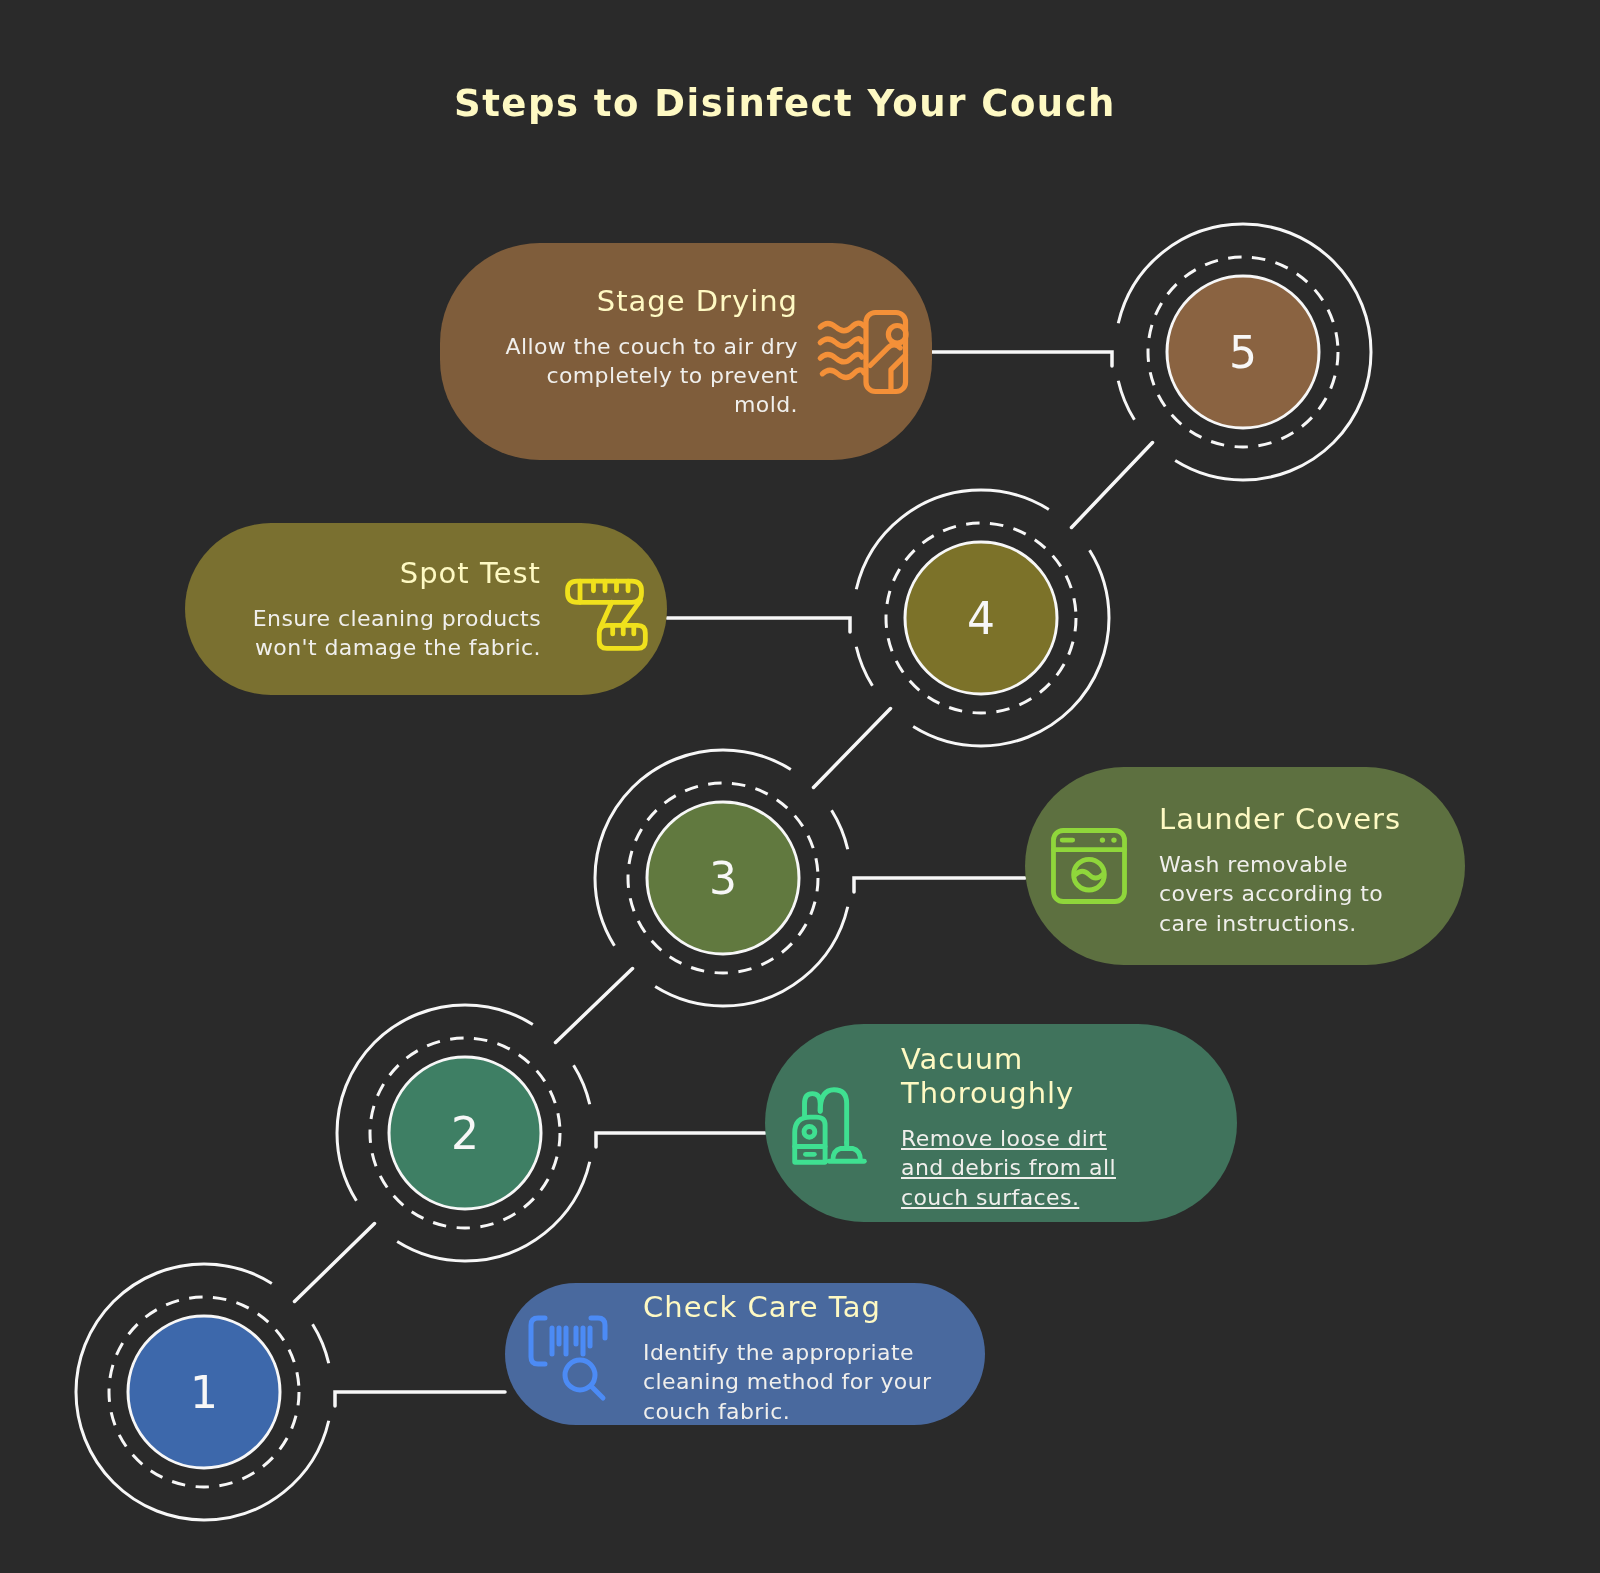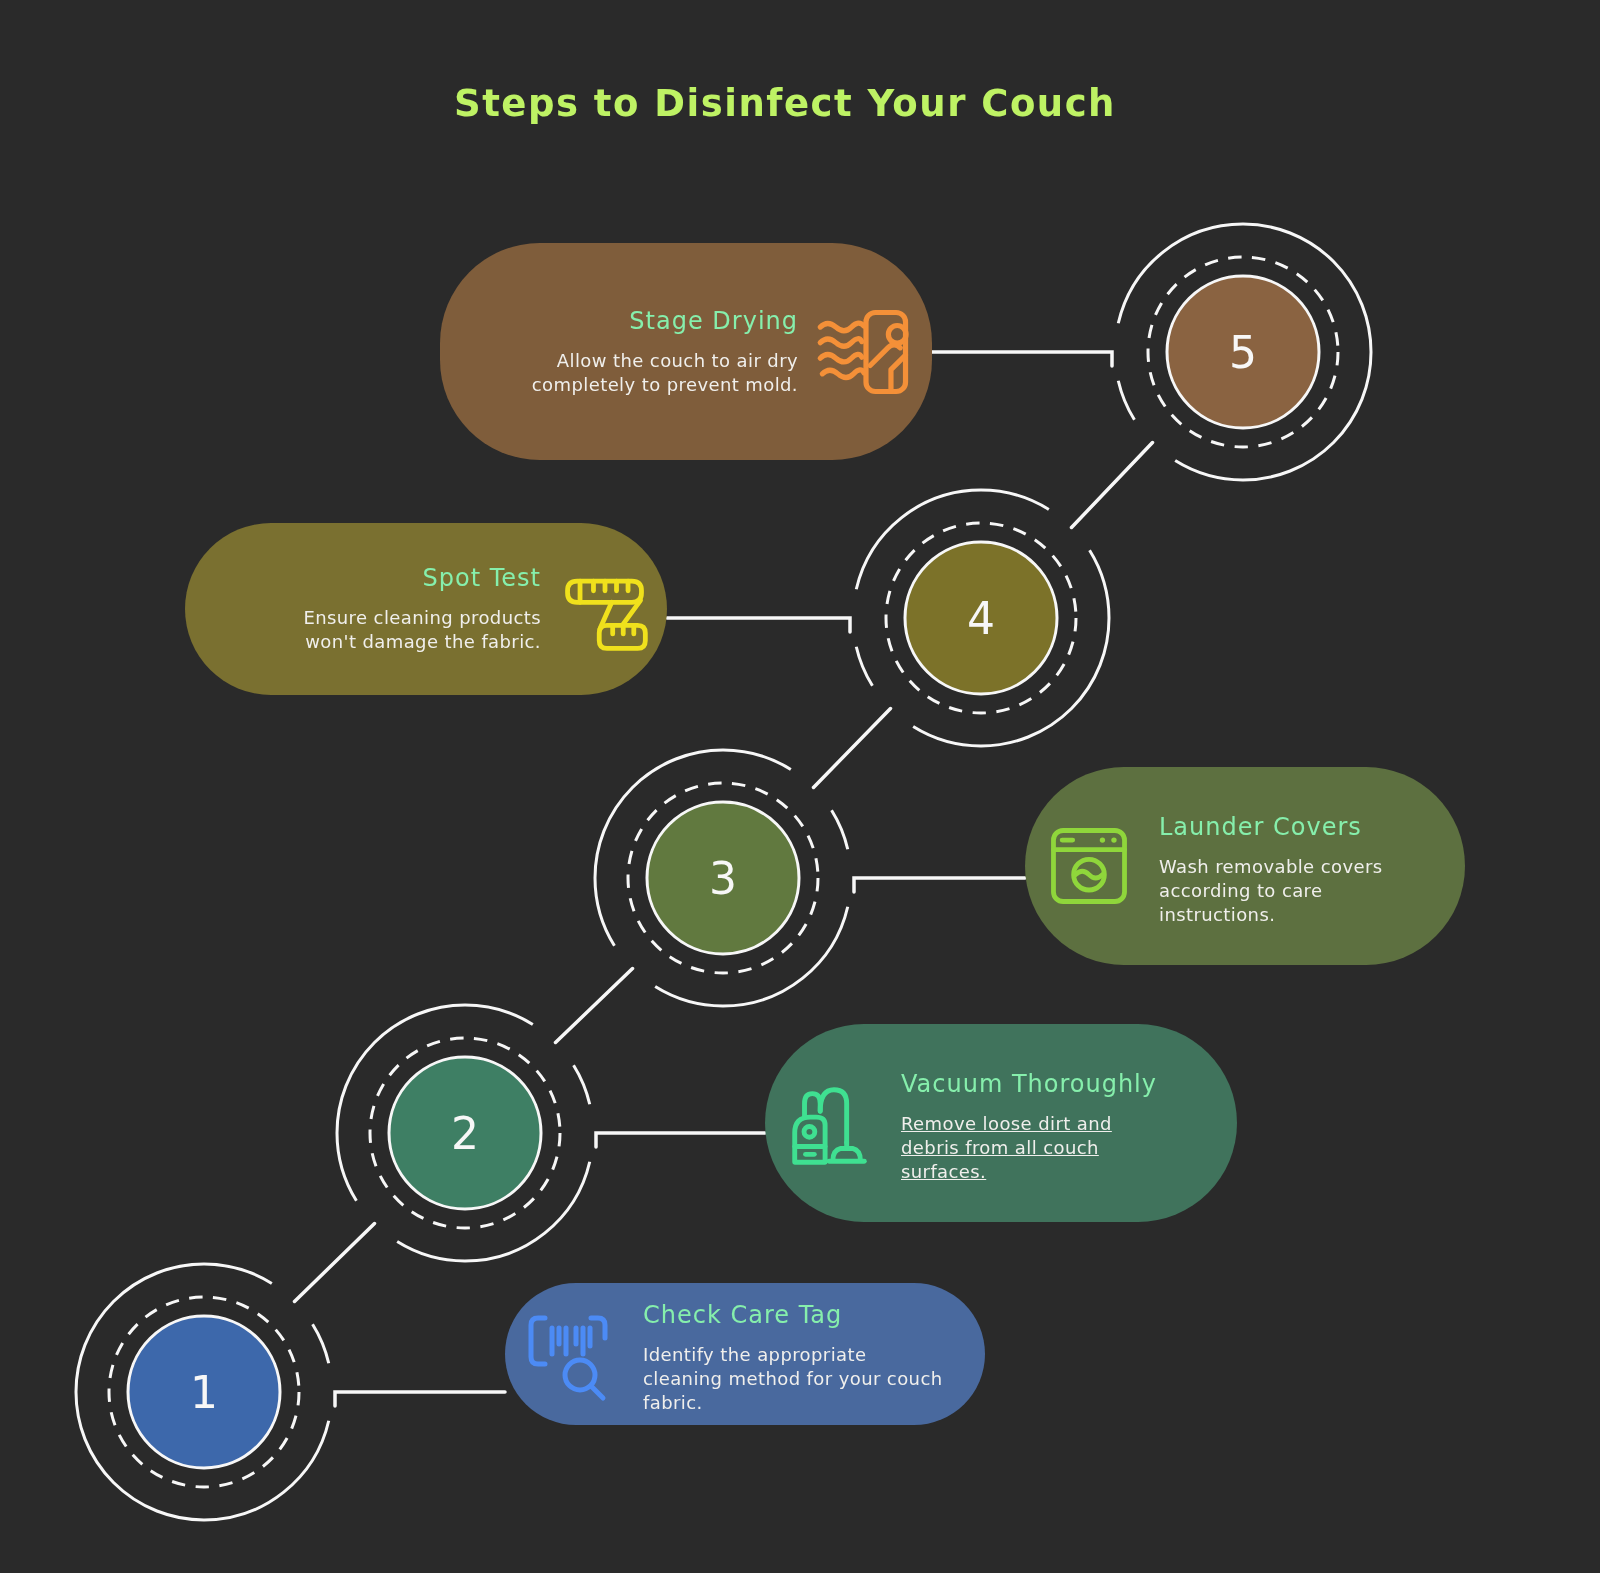--- a/index.html
+++ b/index.html
@@ -7,34 +7,34 @@
     width:1600px;height:1573px;
     background:#2a2a2a;
     position:relative;overflow:hidden;
     font-family:"DejaVu Sans","Liberation Sans",sans-serif;
     color:#f3f3f3;
   }
   .stage{position:absolute;inset:0;}
   .page-title{
     position:absolute;top:82px;left:0;width:1570px;
     text-align:center;font-size:37px;font-weight:700;letter-spacing:1.5px;
-    color:#bef264;
+    color:#fef9c3;
   }
   svg.wires{position:absolute;left:0;top:0;}
   .card{
     position:absolute;border-radius:100px;
     display:flex;align-items:center;box-sizing:border-box;
     color:#f3f3f3;
   }
   .card .txt{flex:1 1 auto;}
   .card .card-title{
-    font-size:24px;letter-spacing:1px;margin-bottom:14px;color:#86efac;
+    font-size:29px;letter-spacing:1px;margin-bottom:14px;color:#fef9c3;
   }
   .card .card-desc{
-    font-size:18px;line-height:1.32;letter-spacing:.4px;color:#f0efec;
+    font-size:22px;line-height:1.32;letter-spacing:.4px;color:#f0efec;
   }
   .card.left-icon{padding:0 34px 0 16px;gap:22px;}
   .card.left-icon .txt{text-align:left;margin-top:8px;}
   .card.right-icon{padding:0 14px 0 34px;gap:16px;}
   .card.right-icon .txt{text-align:right;}
   .iconbox{flex:0 0 auto;display:flex;align-items:center;justify-content:center;}
   .iconbox svg{display:block;}
   .ring{fill:none;stroke:#f7f7f7;stroke-width:3;}
   .dashring{fill:none;stroke:#f7f7f7;stroke-width:3;stroke-dasharray:13.5 10.5;}
   .core{stroke:#f7f7f7;stroke-width:3;}

